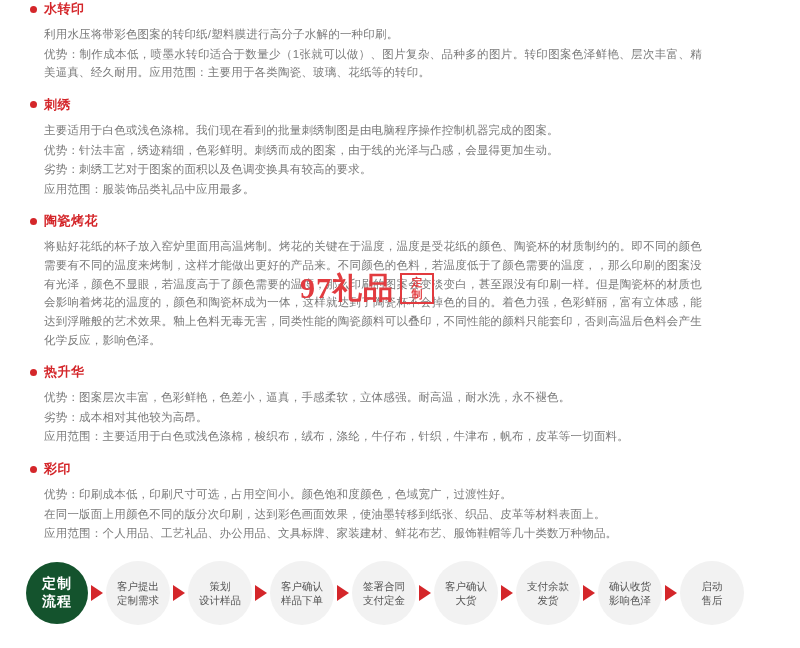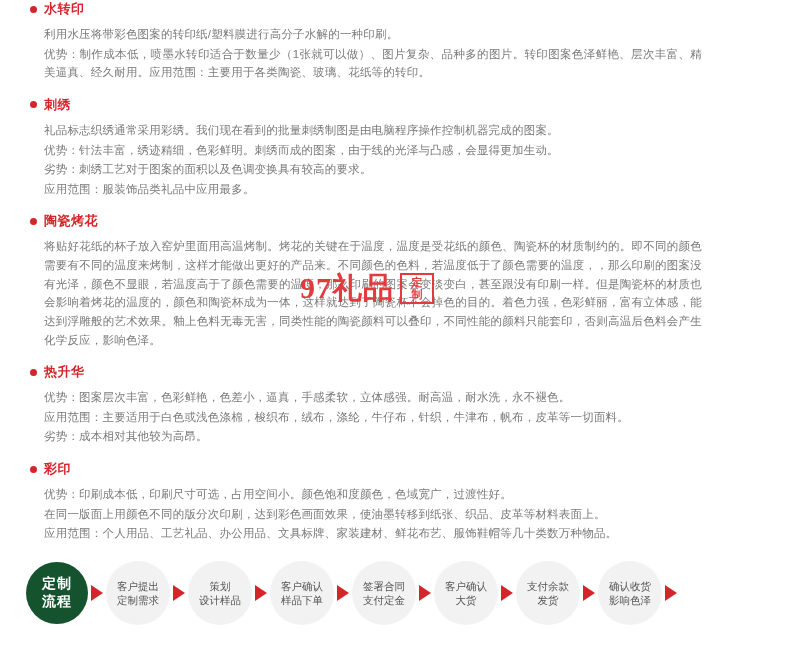--- a/index.html
+++ b/index.html
@@ -154,21 +154,21 @@
       <div class="line">优势：制作成本低，喷墨水转印适合于数量少（1张就可以做）、图片复杂、品种多的图片。转印图案色泽鲜艳、层次丰富、精美逼真、经久耐用。应用范围：主要用于各类陶瓷、玻璃、花纸等的转印。</div>
     </div>
   </div>
 
   <div class="section">
     <div class="sec-head">
       <span class="bullet"></span>
       <span class="sec-title">刺绣</span>
     </div>
     <div class="sec-body">
-      <div class="line">礼品标志织绣通常采用彩绣。我们现在看到的批量刺绣制图是由电脑程序操作控制机器完成的图案。</div>
+      <div class="line">主要适用于白色或浅色涤棉。我们现在看到的批量刺绣制图是由电脑程序操作控制机器完成的图案。</div>
       <div class="line">优势：针法丰富，绣迹精细，色彩鲜明。刺绣而成的图案，由于线的光泽与凸感，会显得更加生动。</div>
       <div class="line">劣势：刺绣工艺对于图案的面积以及色调变换具有较高的要求。</div>
       <div class="line">应用范围：服装饰品类礼品中应用最多。</div>
     </div>
   </div>
 
   <div class="section">
     <div class="sec-head">
       <span class="bullet"></span>
       <span class="sec-title">陶瓷烤花</span>
@@ -178,22 +178,22 @@
     </div>
   </div>
 
   <div class="section">
     <div class="sec-head">
       <span class="bullet"></span>
       <span class="sec-title">热升华</span>
     </div>
     <div class="sec-body">
       <div class="line">优势：图案层次丰富，色彩鲜艳，色差小，逼真，手感柔软，立体感强。耐高温，耐水洗，永不褪色。</div>
+      <div class="line">劣势：成本相对其他较为高昂。</div>
       <div class="line">应用范围：主要适用于白色或浅色涤棉，梭织布，绒布，涤纶，牛仔布，针织，牛津布，帆布，皮革等一切面料。</div>
-      <div class="line">劣势：成本相对其他较为高昂。</div>
     </div>
   </div>
 
   <div class="section">
     <div class="sec-head">
       <span class="bullet"></span>
       <span class="sec-title">彩印</span>
     </div>
     <div class="sec-body">
       <div class="line">优势：印刷成本低，印刷尺寸可选，占用空间小。颜色饱和度颜色，色域宽广，过渡性好。</div>
@@ -244,15 +244,19 @@
     <div class="node">
       <span>支付余款</span>
       <span>发货</span>
     </div>
     <div class="arrow"></div>
     <div class="node">
       <span>确认收货</span>
       <span>影响色泽</span>
     </div>
     <div class="arrow"></div>
+    <div class="node">
+      <span>启动</span>
+      <span>售后</span>
+    </div>
   </div>
 
 </div>
 
 </body></html>

